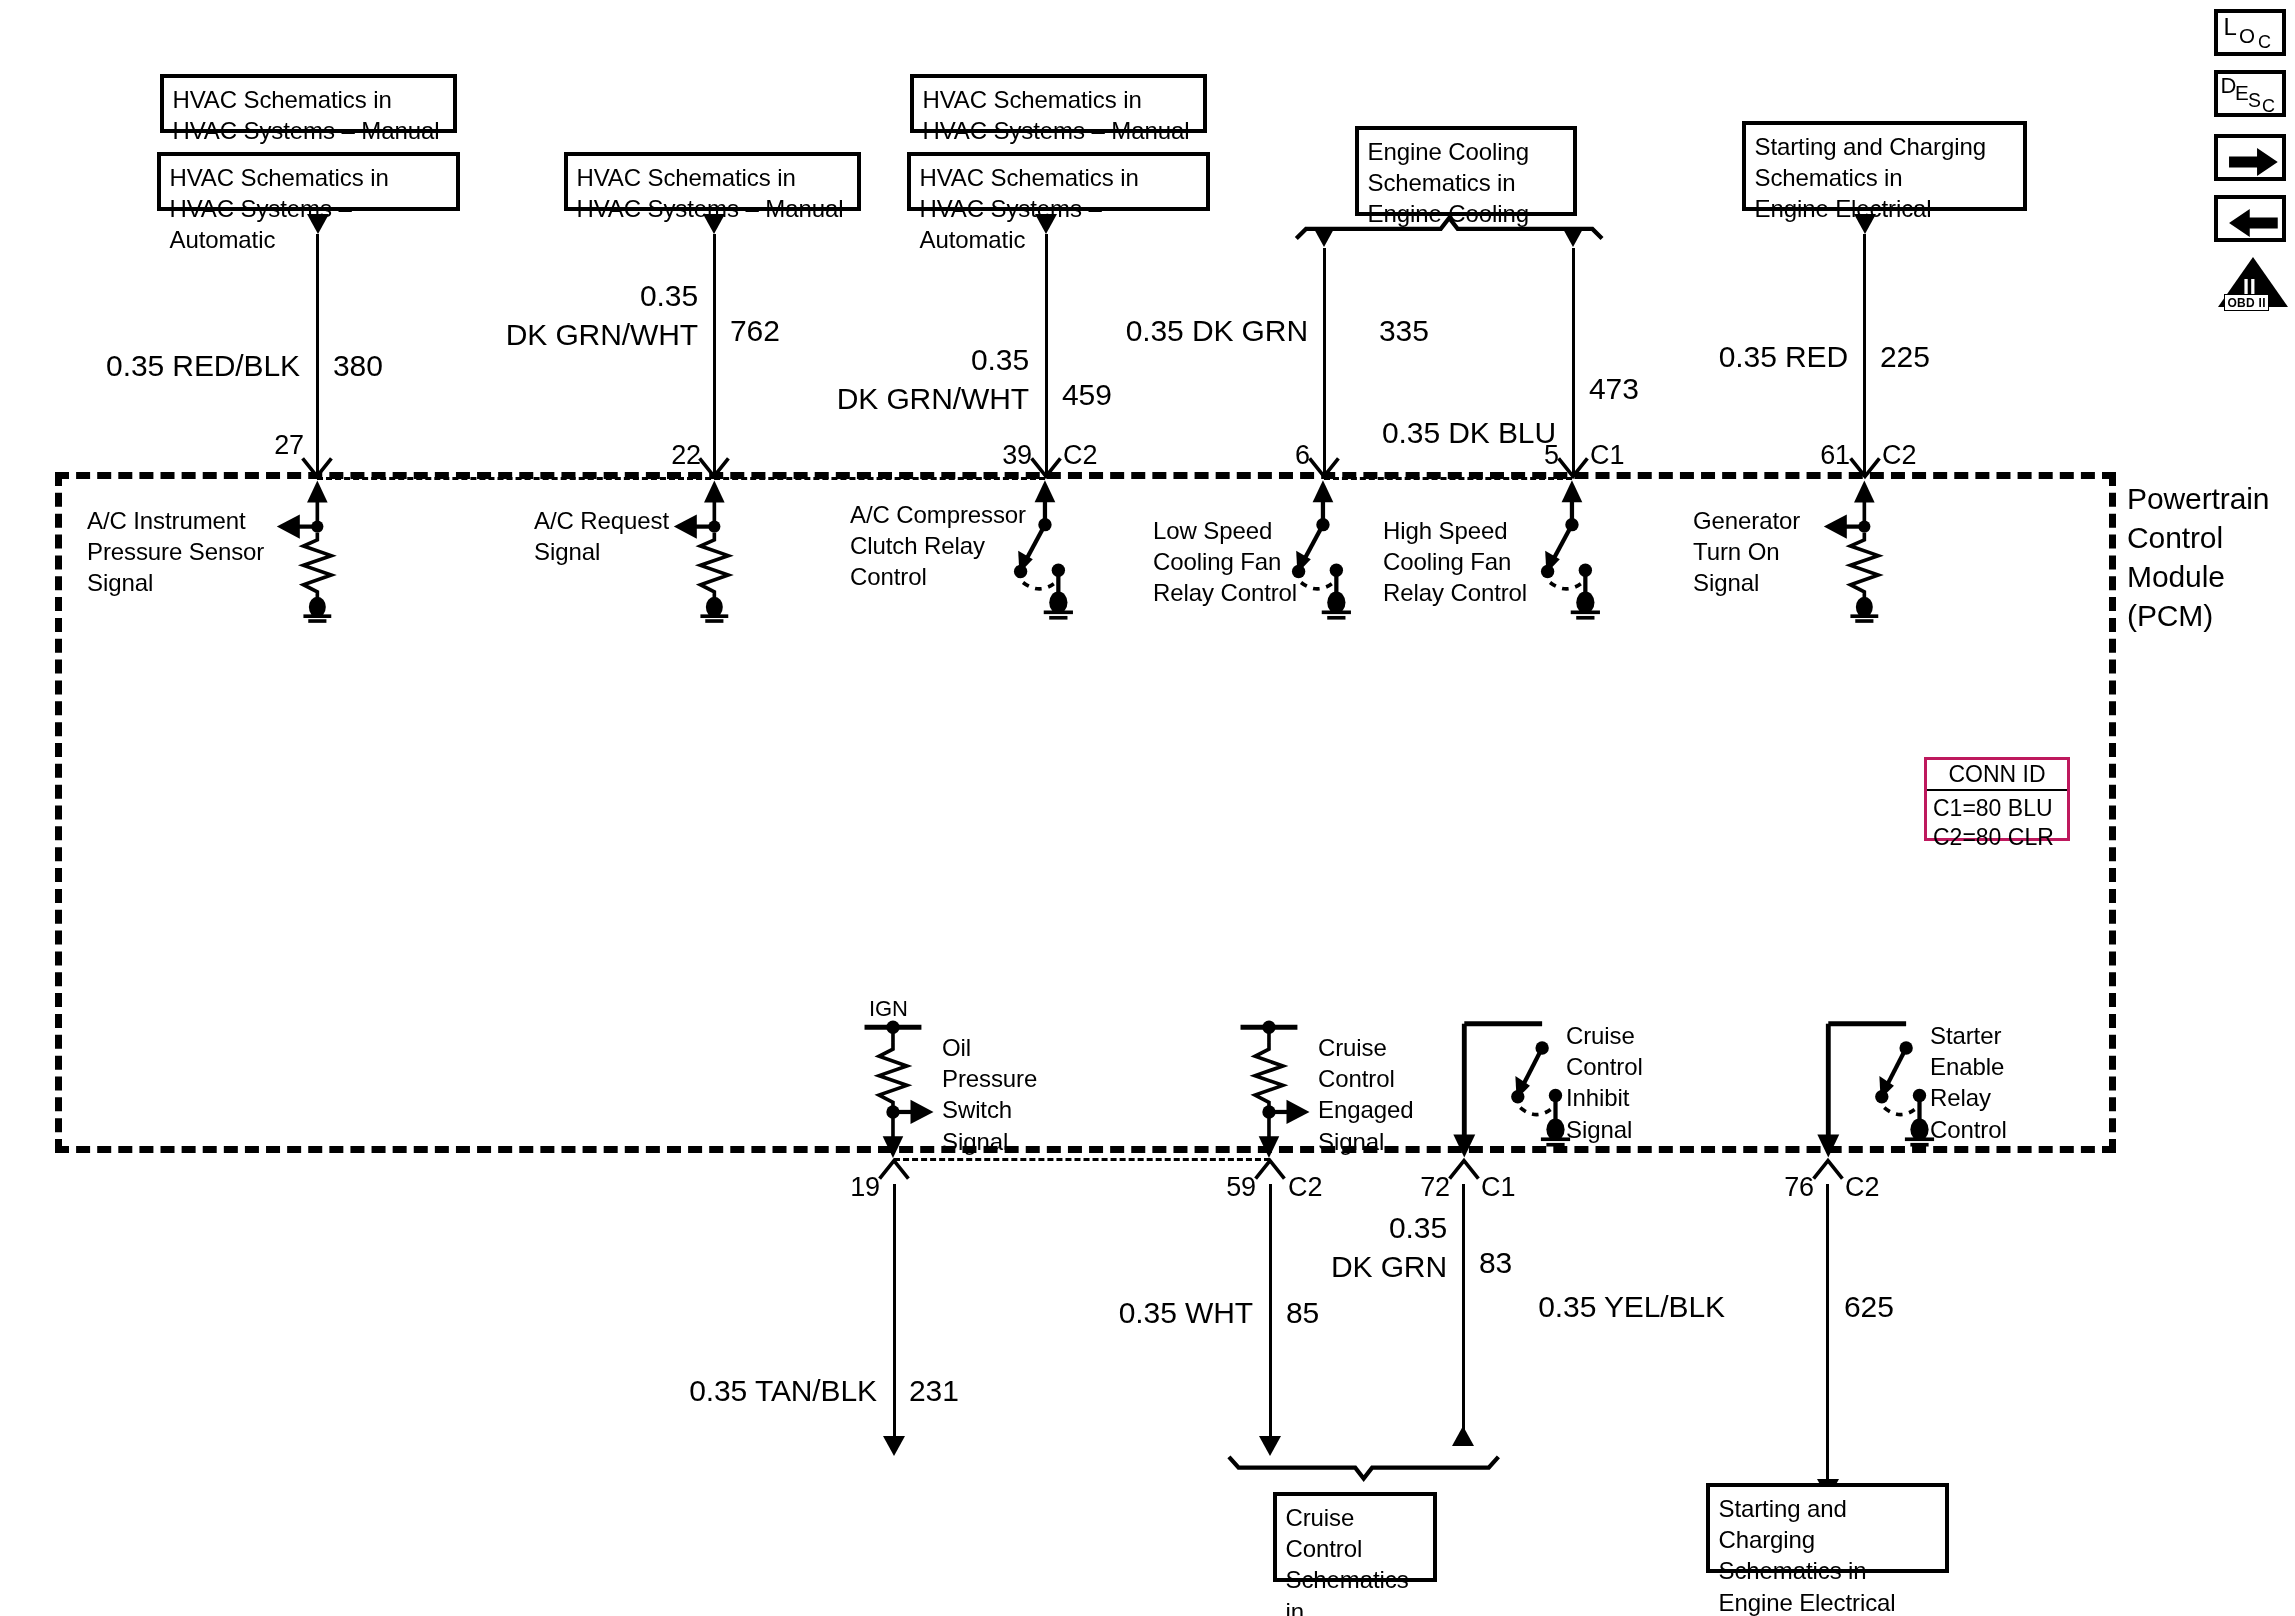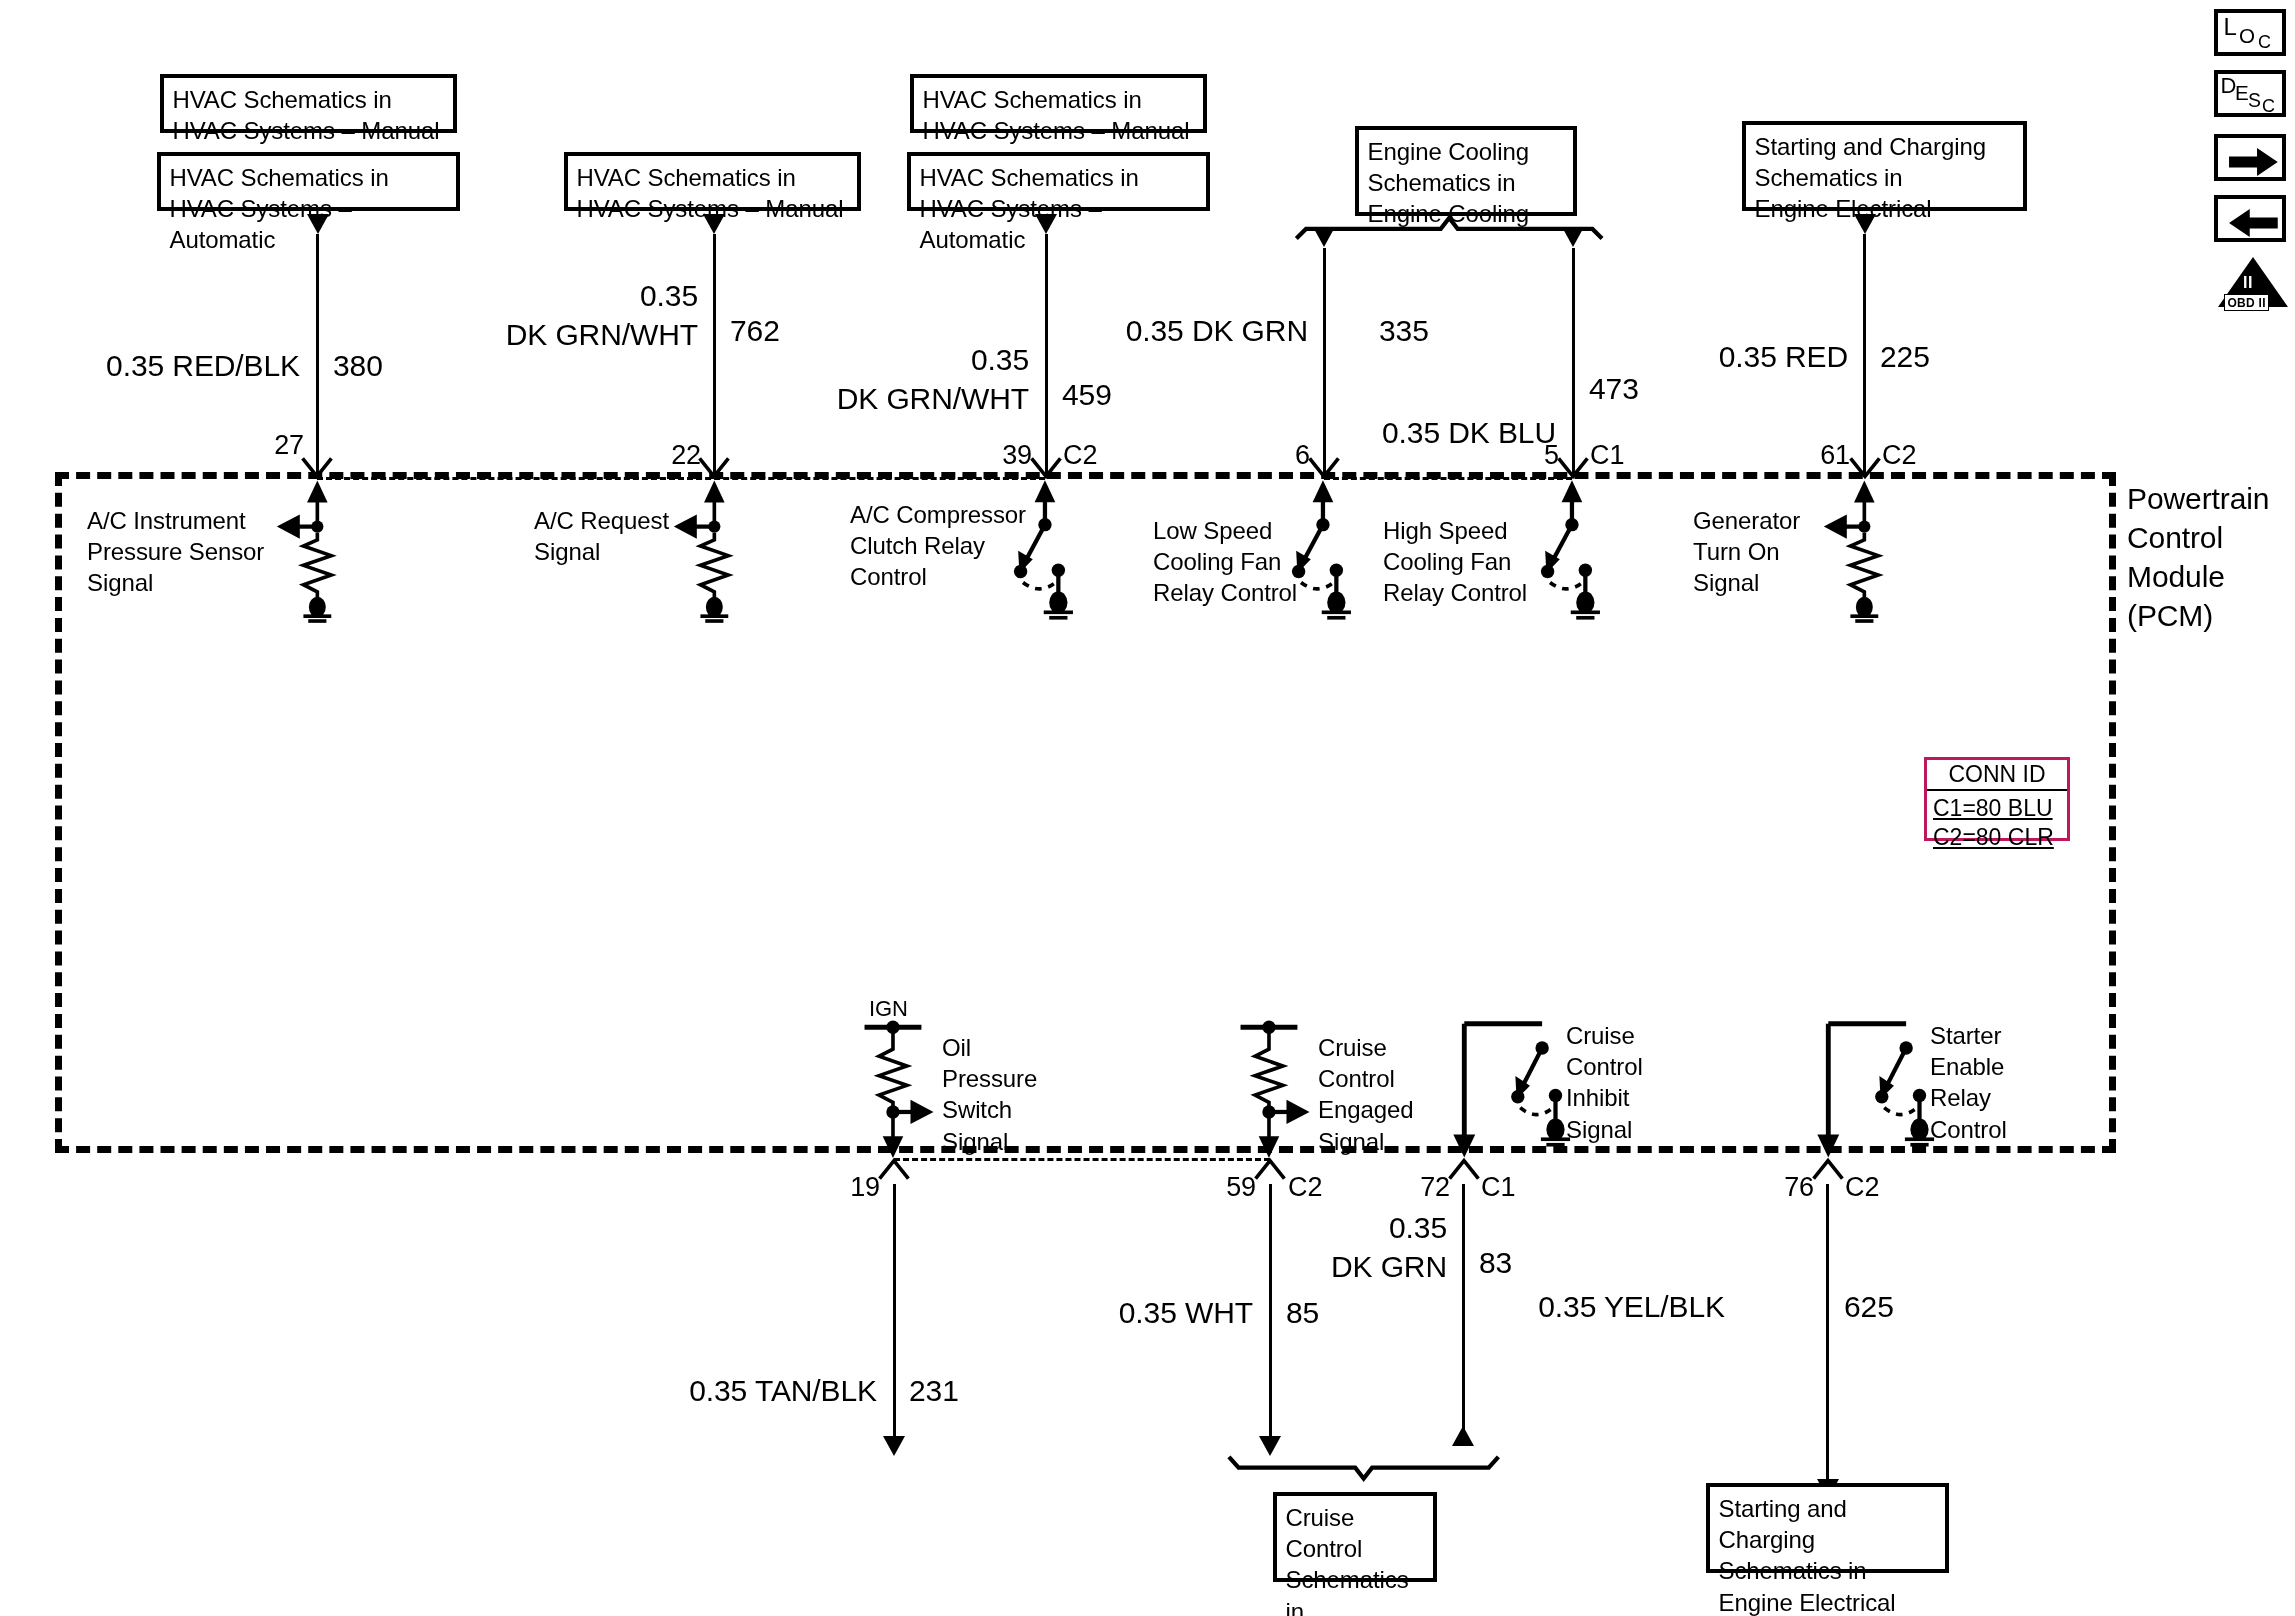--- a/index.html
+++ b/index.html
@@ -97,40 +97,40 @@
     color:#000;
     font-size:12px;
     font-weight:bold;
     letter-spacing:0.3px;
     padding:0.6px 2.4px;
     border:1.2px solid #000;
   }
   .obd-ii{
     position:absolute;
     color:#fff;
-    font-size:16px;
+    font-size:22px;
     font-weight:bold;
     letter-spacing:0.6px;
     text-align:right;
   }
 
   
   .connid{
     position:absolute;
     border:3px solid #be185d;
     background:#fff;
     box-sizing:border-box;
     font-size:23px;
   }
   .connid .hd{
     text-align:center;
     border-bottom:2.4px solid #000;
     padding:1.2px 6px;
   }
-  .connid .bd{padding:2.4px 6px;line-height:1.25;white-space:pre-line;text-decoration:underline;}
+  .connid .bd{padding:2.4px 6px;line-height:1.25;white-space:pre-line;}
 
   svg{position:absolute;overflow:visible;}
 </style>
 </head>
 <body>
 
 <div id="root">
 
   <div class="refbox" style="left:160px;top:74px;width:297px;height:59px;">HVAC Schematics in
 HVAC Systems – Manual</div>

